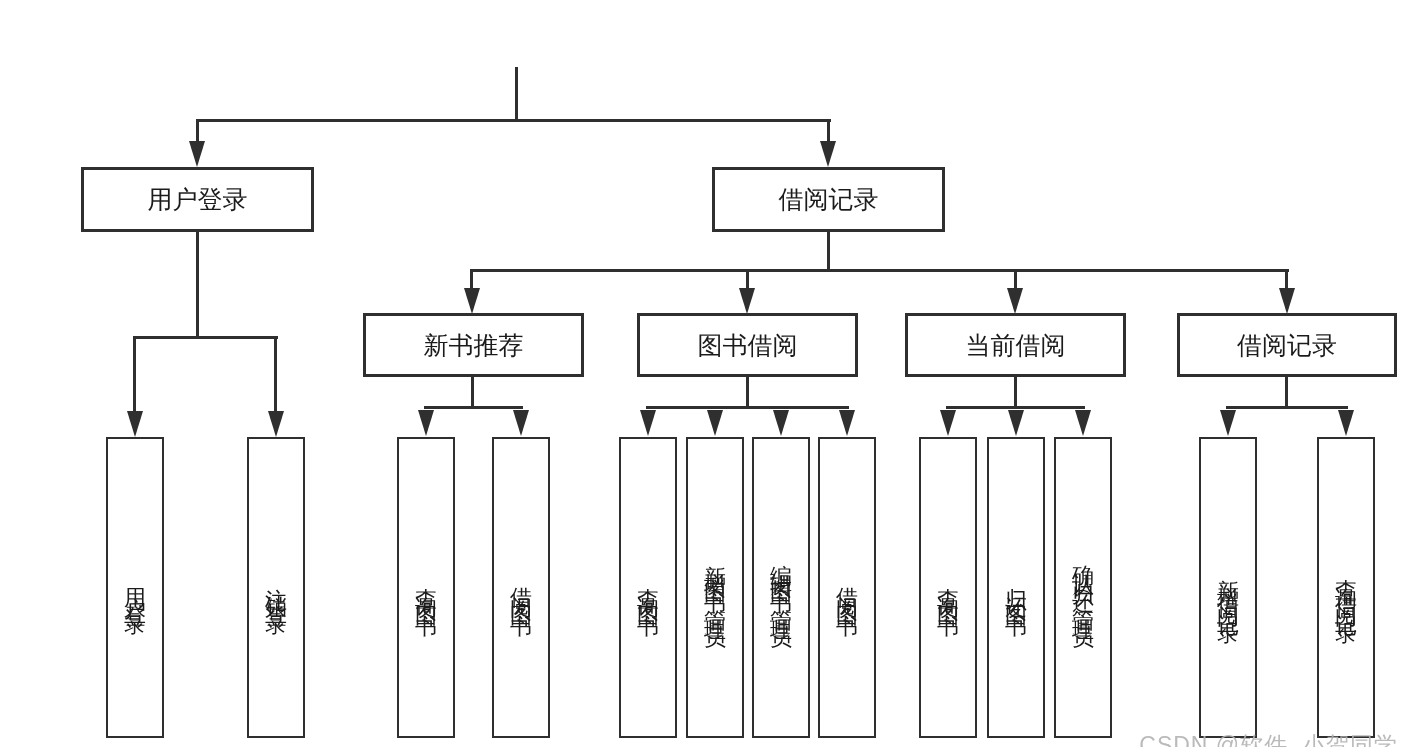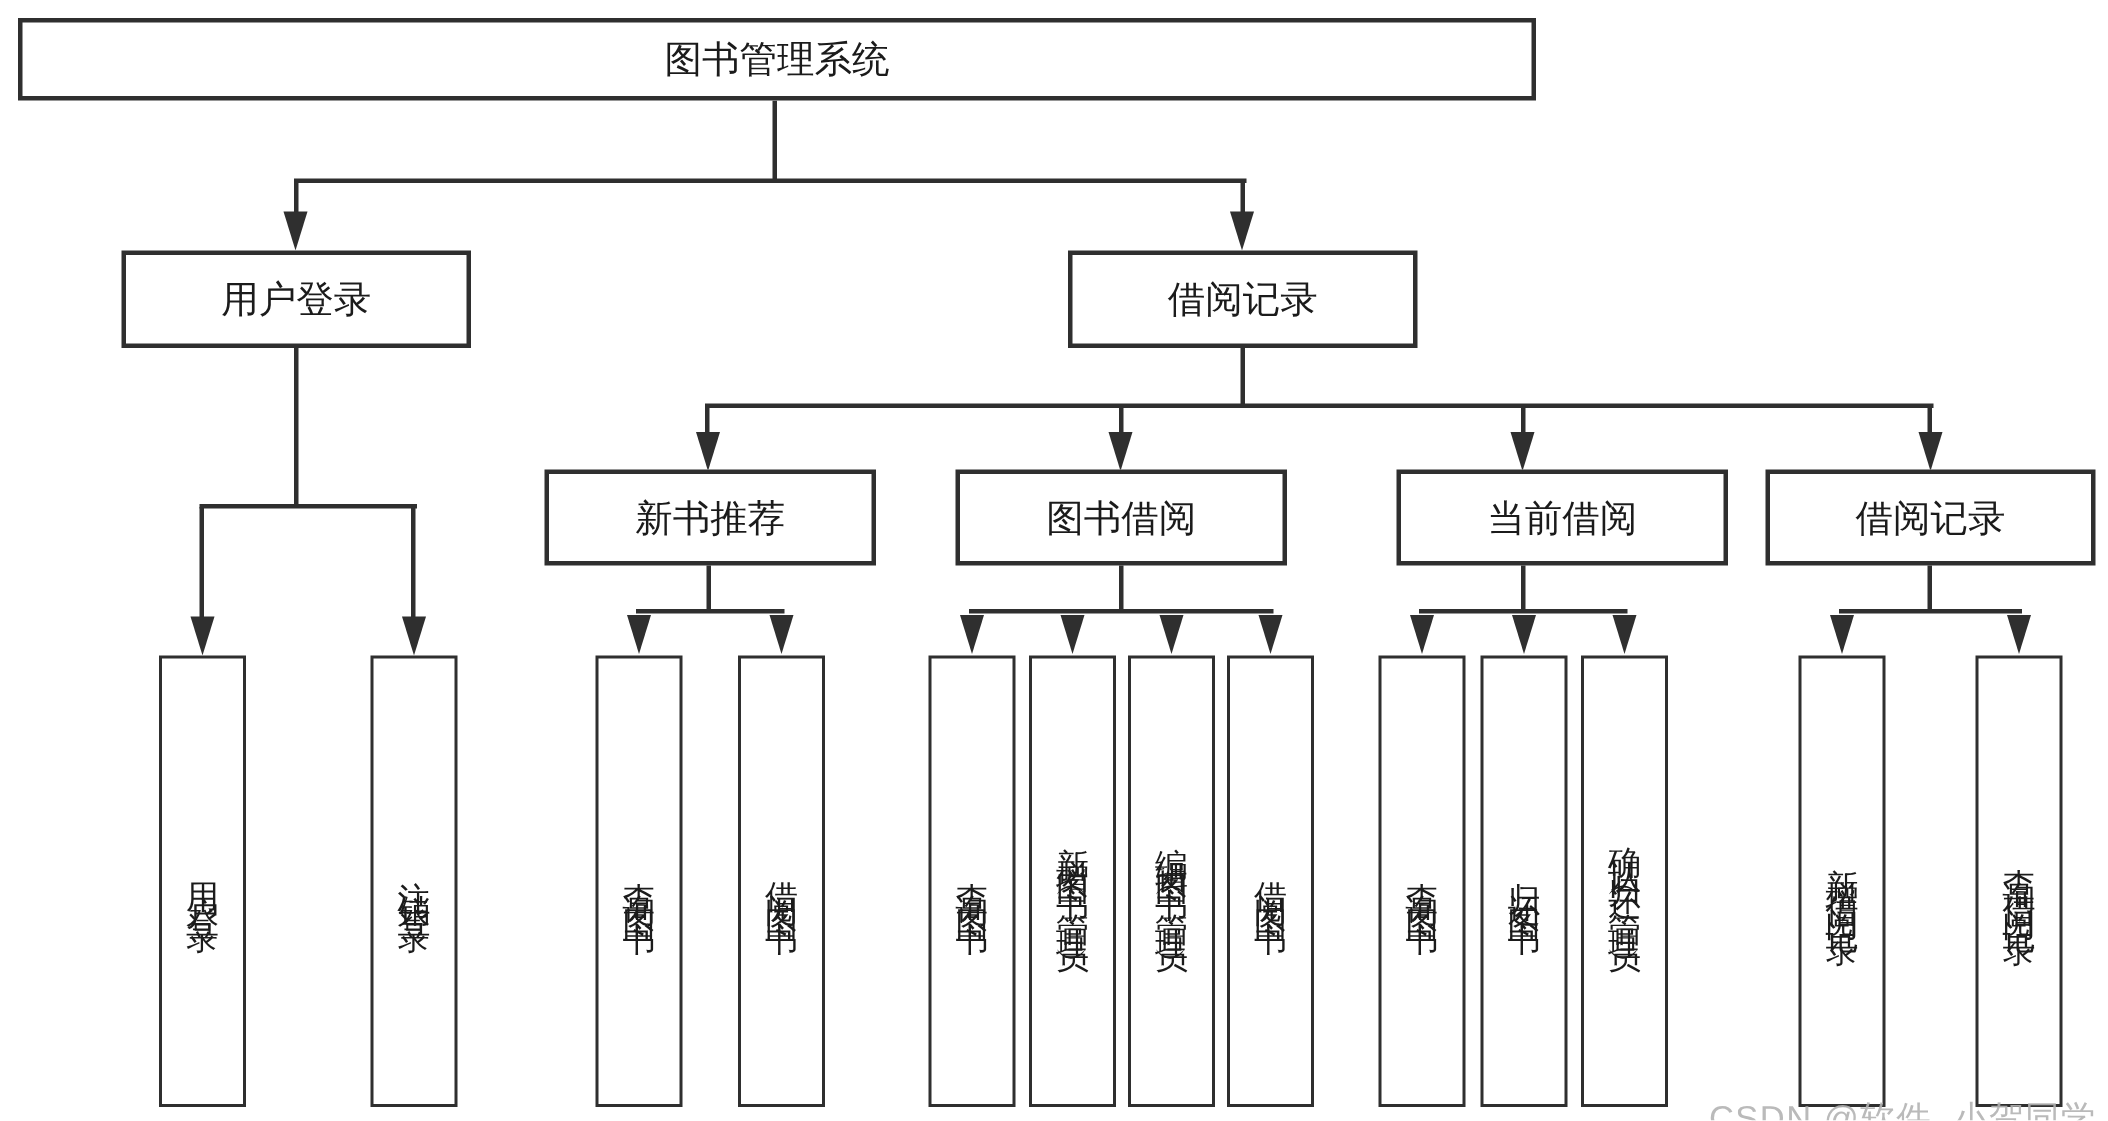--- a/index.html
+++ b/index.html
@@ -27,23 +27,20 @@
   #watermark{
     position:absolute;top:730px;right:7px;z-index:3;
     font-size:23px;color:#b3b3b3;letter-spacing:1px;opacity:.9;
   }
 </style>
 </head>
 <body>
 
 <div id="stage">
 
-  <div class="box" style="left:12px;top:12px;width:1012px;height:55px;">
-    <span>图书管理系统</span>
-  </div>
 
   <div class="vl" style="left:515px;top:67px;height:55px;"></div>
   <div class="hl" style="left:196px;top:119px;width:635px;"></div>
   <div class="vl" style="left:196px;top:121px;height:22px;"></div>
   <div class="vl" style="left:827px;top:121px;height:22px;"></div>
   <div class="arr" style="left:189px;top:141px;"></div>
   <div class="arr" style="left:820px;top:141px;"></div>
 
   <div class="box" style="left:81px;top:167px;width:233px;height:65px;">
     <span>用户登录</span>
@@ -69,21 +66,21 @@
   <div class="arr" style="left:739px;top:288px;"></div>
   <div class="arr" style="left:1007px;top:288px;"></div>
   <div class="arr" style="left:1279px;top:288px;"></div>
 
   <div class="box" style="left:637px;top:313px;width:221px;height:64px;">
     <span>图书借阅</span>
   </div>
   <div class="box" style="left:363px;top:313px;width:221px;height:64px;">
     <span>新书推荐</span>
   </div>
-  <div class="box" style="left:931px;top:313px;width:221px;height:64px;">
+  <div class="box" style="left:905px;top:313px;width:221px;height:64px;">
     <span>当前借阅</span>
   </div>
   <div class="box" style="left:1177px;top:313px;width:220px;height:64px;">
     <span>借阅记录</span>
   </div>
 
   <div class="vl" style="left:471px;top:375px;height:33px;"></div>
   <div class="hl" style="left:424px;top:406px;width:99px;"></div>
   <div class="arr" style="left:418px;top:410px;"></div>
   <div class="arr" style="left:513px;top:410px;"></div>

